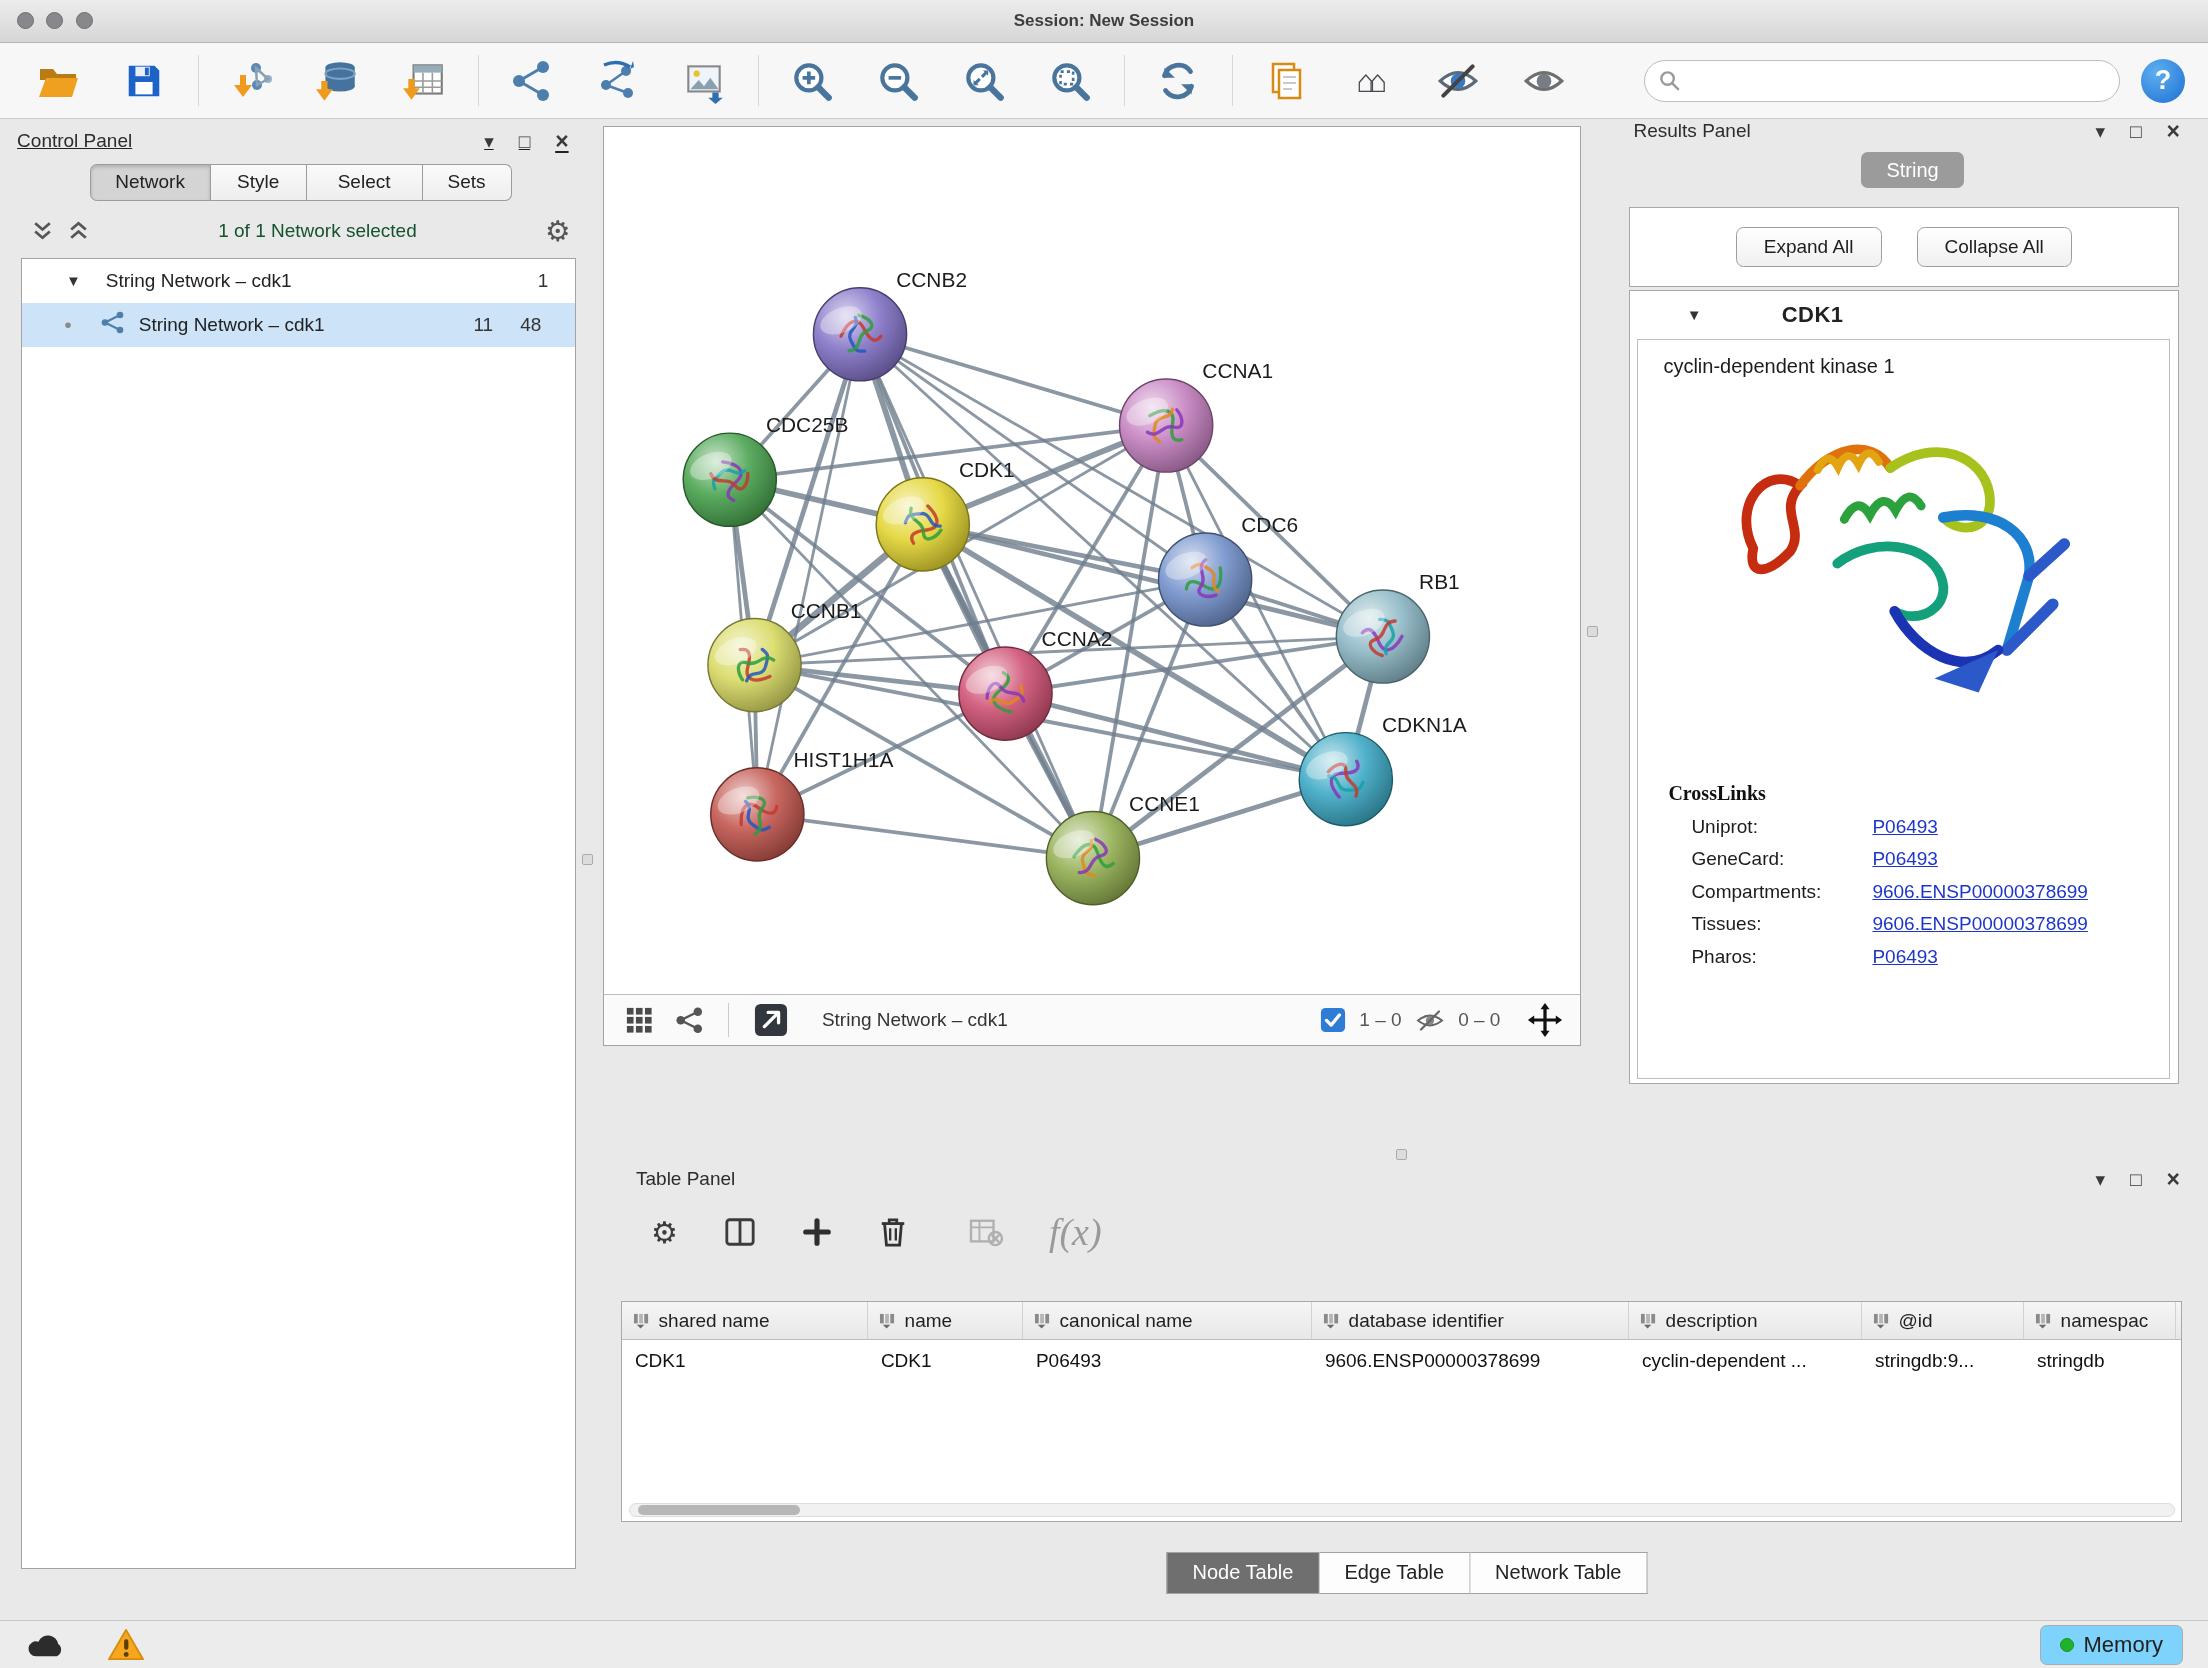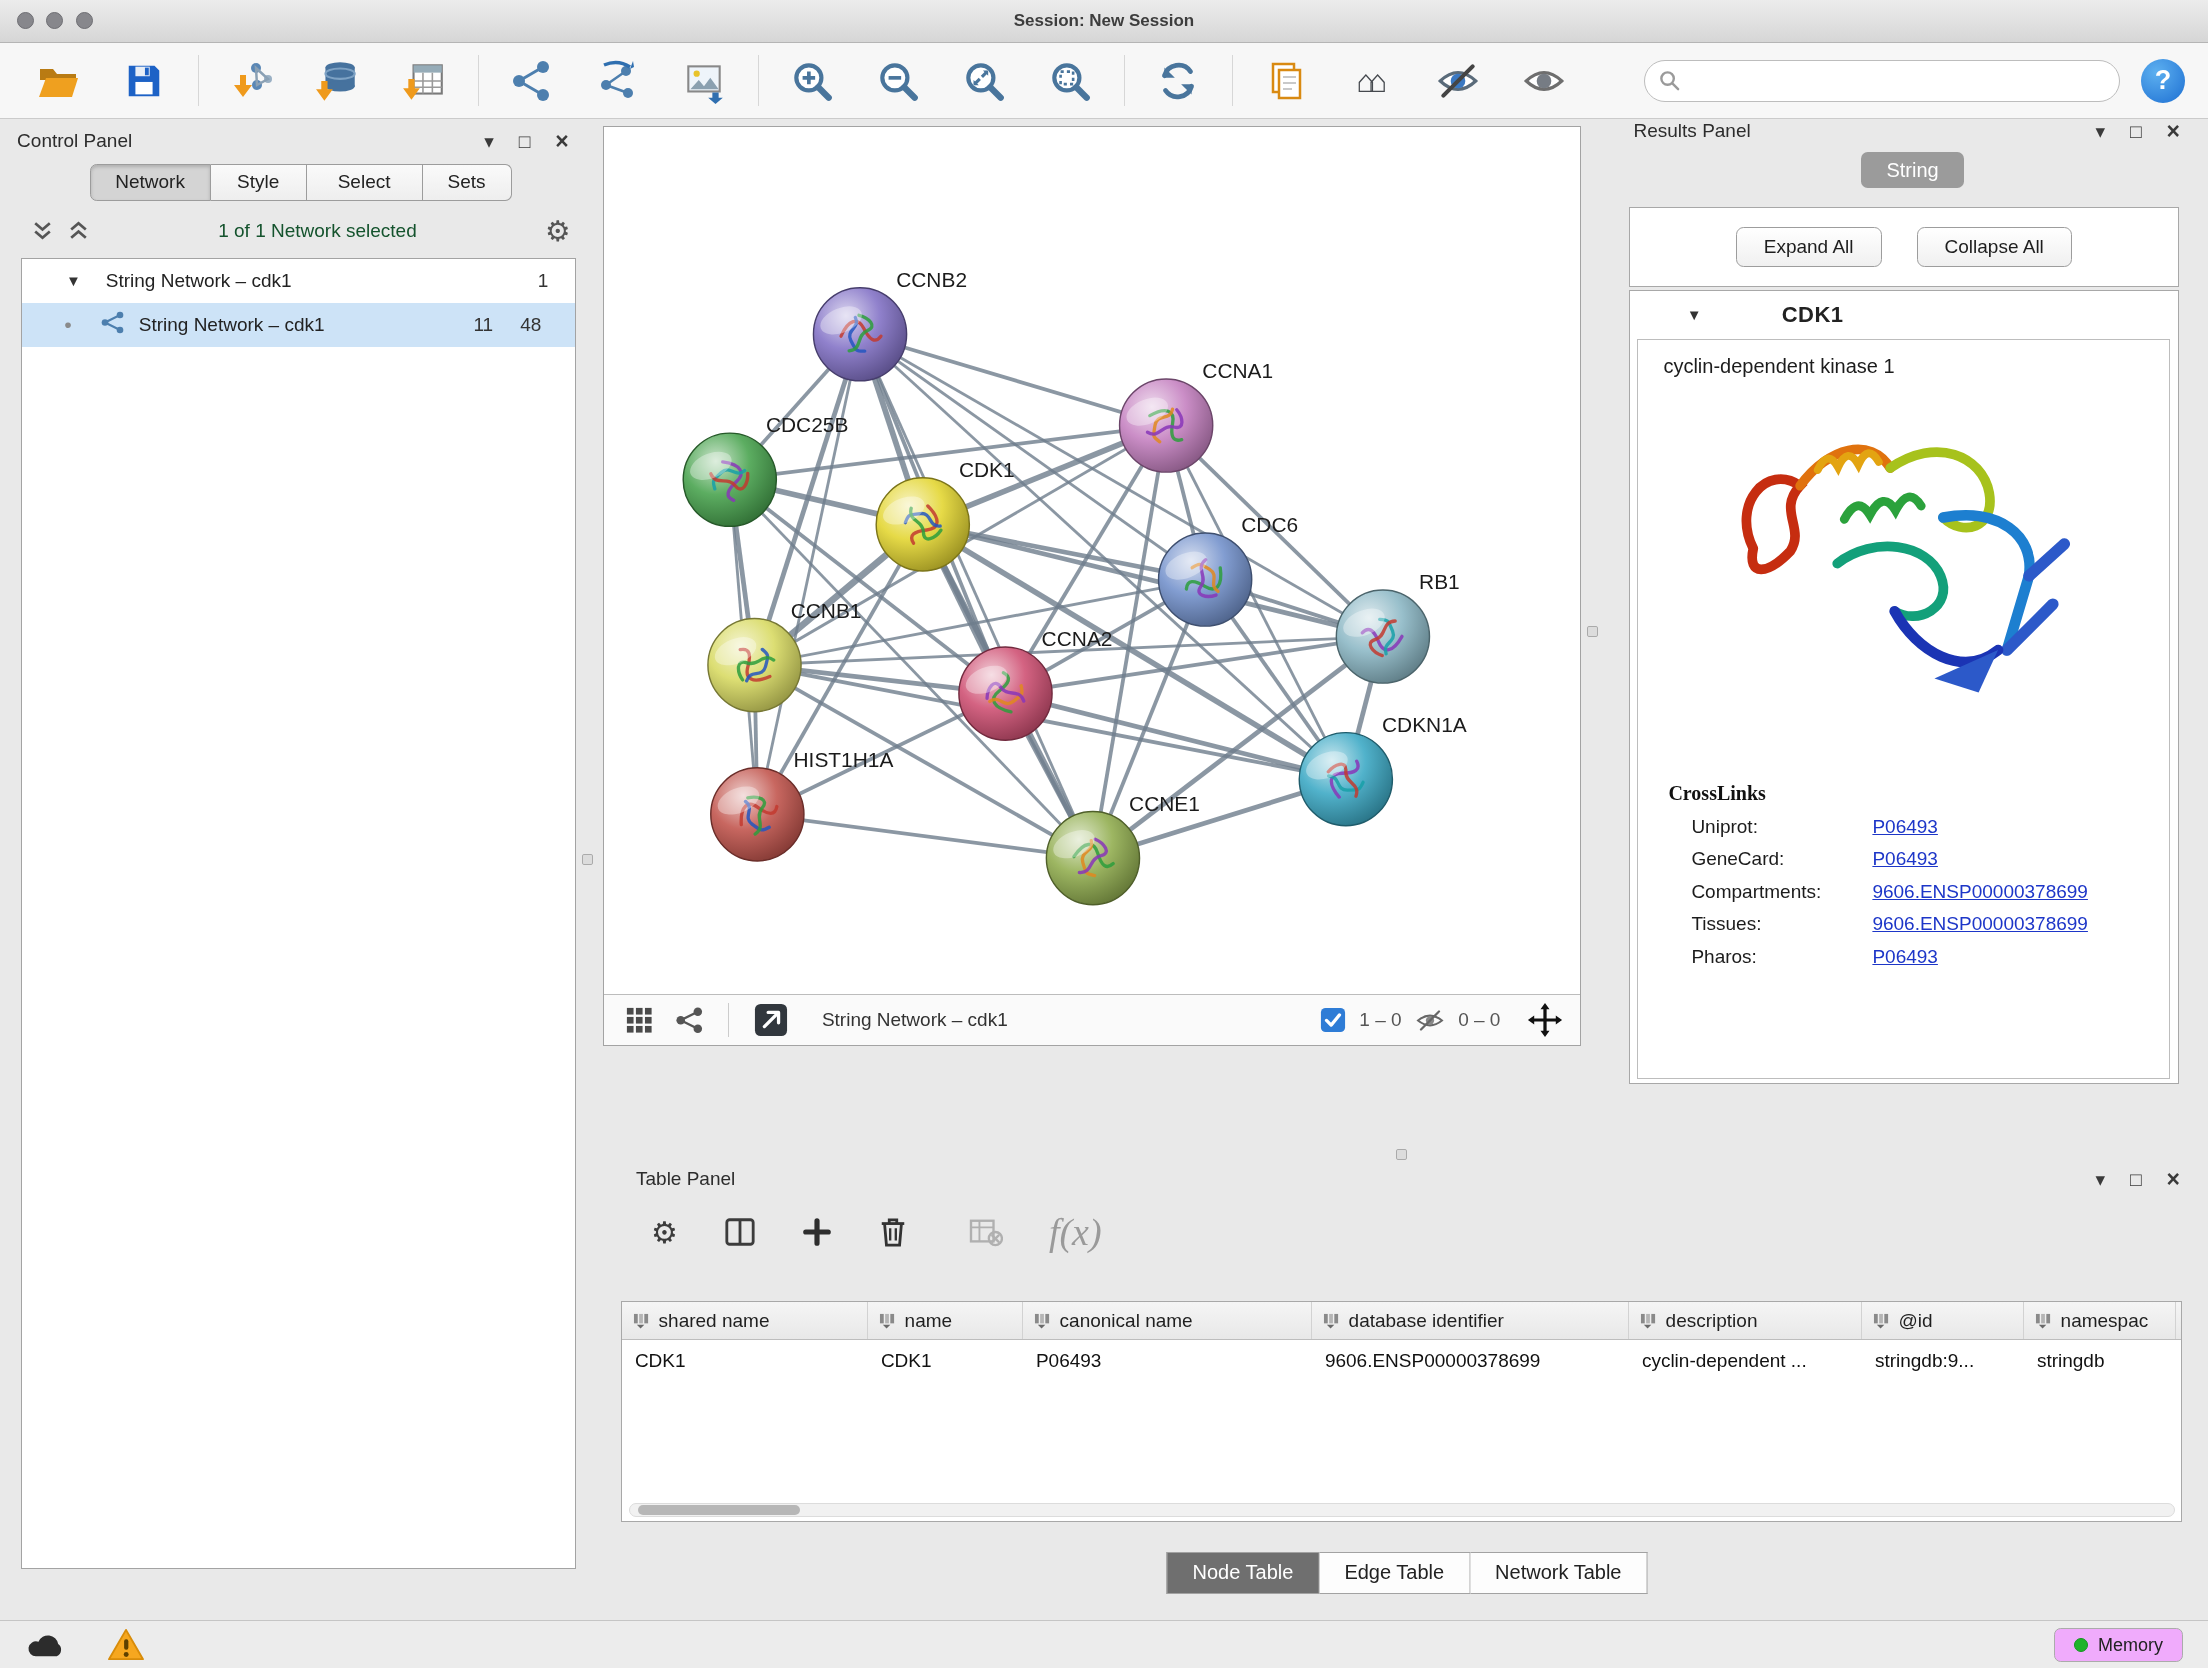--- a/index.html
+++ b/index.html
@@ -88,21 +88,21 @@
   .hscroll{position:absolute;left:7.6px;bottom:3.8px;width:1546px;height:14.3px;background:#f1f1f1;border:1px solid #dcdcdc;border-radius:7.6px;}
   .hthumb{position:absolute;left:7.6px;top:1px;width:162px;height:10.5px;background:#b7b7b7;border-radius:5.7px;}
   .tbl-tabs{position:absolute;bottom:25px;left:50%;transform:translateX(-50%);display:flex;}
   .ttab{border:1px solid #a2a2a2;border-left:none;background:#fdfdfd;padding:8.6px 25px;font-size:20px;color:#222;}
   .ttab:first-child{border-left:1px solid #a2a2a2;}
   .ttab.active{background:#6f6f6f;color:#fff;}
 
   
   .statusbar{position:absolute;left:0;top:1620px;width:2208px;height:49px;background:#ececec;border-top:1px solid #c5c5c5;display:flex;align-items:center;padding:0 25px;}
   .sb-ic{margin-right:40px;display:flex;align-items:center;}
-  .memory-btn{margin-left:auto;display:flex;align-items:center;gap:9.5px;background:#f0abfc;border:1px solid #ababab;border-radius:6.7px;padding:5.7px 19px;font-size:18px;}
+  .memory-btn{margin-left:auto;display:flex;align-items:center;gap:9.5px;background:#7dd3fc;border:1px solid #ababab;border-radius:6.7px;padding:5.7px 19px;font-size:22px;}
   .memdot{width:14.3px;height:14.3px;border-radius:50%;background:#1fb32a;border:1px solid #169422;}
 
   .splitter{position:absolute;width:10.5px;height:10.5px;background:#dcdcdc;border:1px solid #aaa;border-radius:1.9px;}
 </style>
 </head>
 <body>
 
 <div class="titlebar">
   <div class="traffic">
     <div class="light"></div>
@@ -250,21 +250,21 @@
         <path d="M15 15 L21 21" stroke="#9a9a9a" stroke-width="2.5" stroke-linecap="round"></path>
       </svg>
     <input type="text" placeholder="" style="">
   </div>
   <div class="help-btn">
       <span>?</span>
     </div>
 </div>
 
 <div class="control-panel">
-  <div class="panel-head" style="padding-left:9.5px;">
+  <div class="panel-head" style="padding-left:9.5px;text-decoration:underline;">
     <span class="panel-title">Control Panel</span>
     <span class="panel-btns">
       <span class="pb">▾</span>
       <span class="pb">□</span>
       <span class="pb x">×</span>
     </span>
   </div>
   <div class="cp-tabs">
     <div class="tab active" style="width:121px;">Network</div>
     <div class="tab" style="width:96px;">Style</div>

